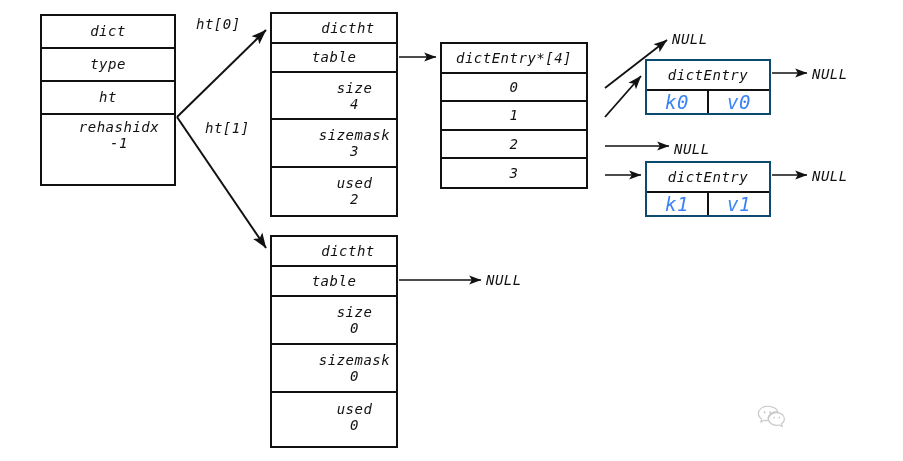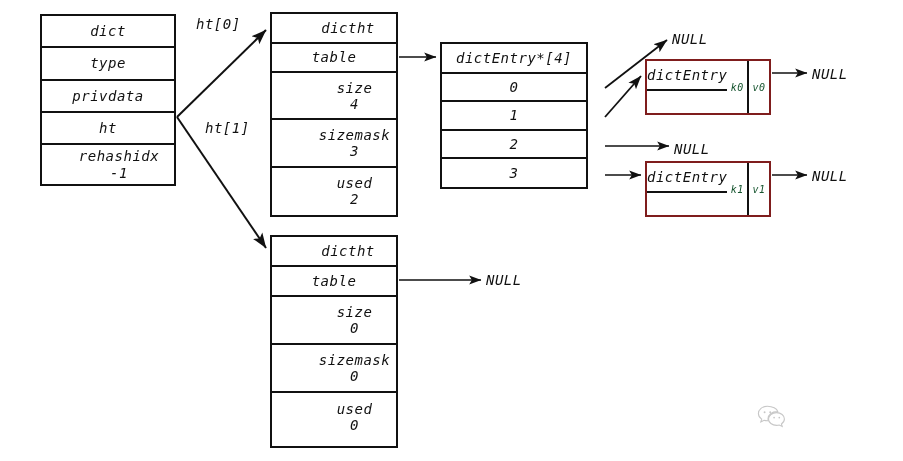--- a/index.html
+++ b/index.html
@@ -58,27 +58,27 @@
   .dictht .row.pair { height: 48px; padding-left: 41px; }
 
   
   #entry-array { left: 440px; top: 42px; width: 148px; height: 147px; }
   #entry-array .row { height: 29px; font-size: 14px; }
   #entry-array .row.hdr { height: 31px; }
 
   
   .dictentry {
     position: absolute;
-    border: 2px solid #7f1d1d;
+    border: 2px solid #0c4a6e;
     background: #fff;
     box-sizing: border-box;
     width: 126px;
     height: 56px;
     display: flex;
-    flex-direction: row;
+    flex-direction: column;
   }
   .de-head {
     height: 28px;
     border-bottom: 2px solid #111;
     display: flex;
     align-items: center;
     justify-content: center;
     font-size: 14px;
     letter-spacing: 0.5px;
     color: #111;
@@ -86,23 +86,23 @@
   }
   .de-kv {
     flex: 1;
     display: flex;
   }
   .de-kv > div {
     flex: 1;
     display: flex;
     align-items: center;
     justify-content: center;
-    font-size: 10px;
-    letter-spacing: 0.5px;
-    color: #14532d;
+    font-size: 19px;
+    letter-spacing: 0.5px;
+    color: #3b82f6;
   }
   .de-kv > div:first-child { border-right: 2px solid #111; }
 
   #entry0 { left: 645px; top: 59px; }
   #entry1 { left: 645px; top: 161px; }
 
   
   .label {
     position: absolute;
     font-size: 14px;
@@ -140,23 +140,20 @@
 <body>
 
 <div id="canvas">
 
   <div class="struct" id="dict-struct">
     <div class="row">
       <span>dict</span>
     </div>
     <div class="row">
       <span>type</span>
-    </div>
-    <div class="row">
-      <span>privdata</span>
     </div>
     <div class="row">
       <span>ht</span>
     </div>
     <div class="row tall">
       <span>rehashidx</span>
       <span class="v">-1</span>
     </div>
   </div>
 

